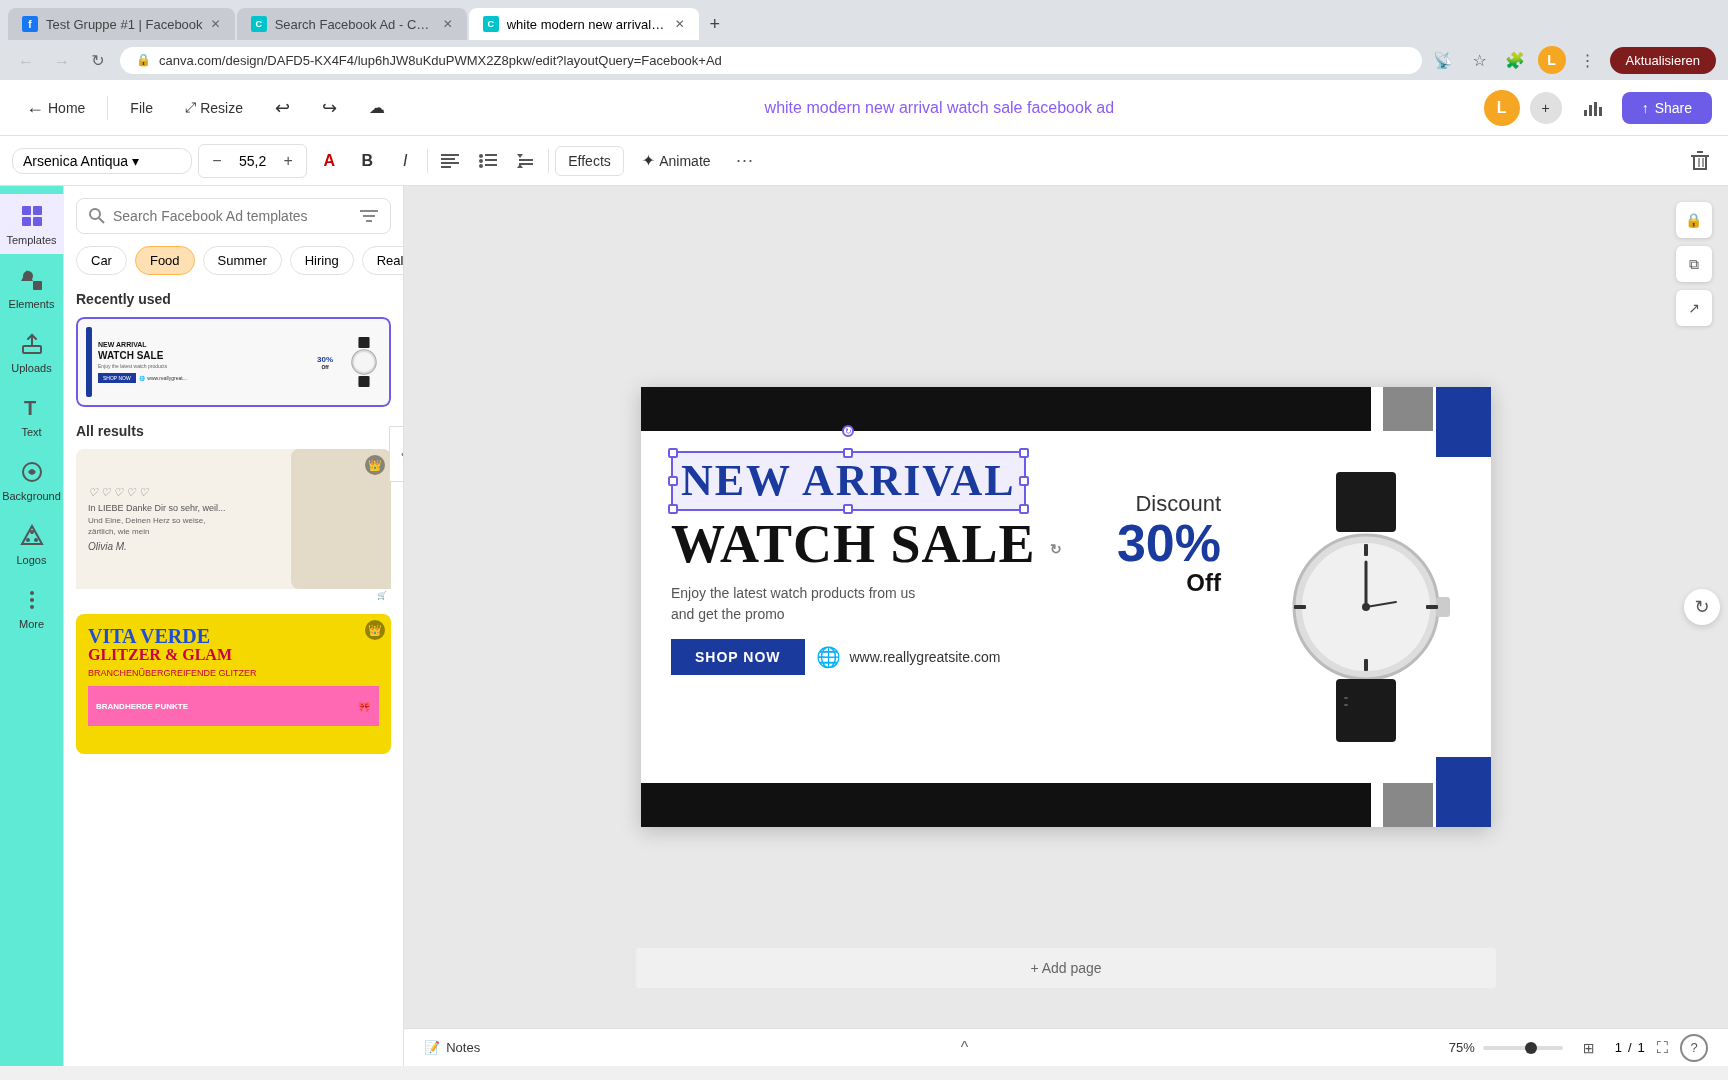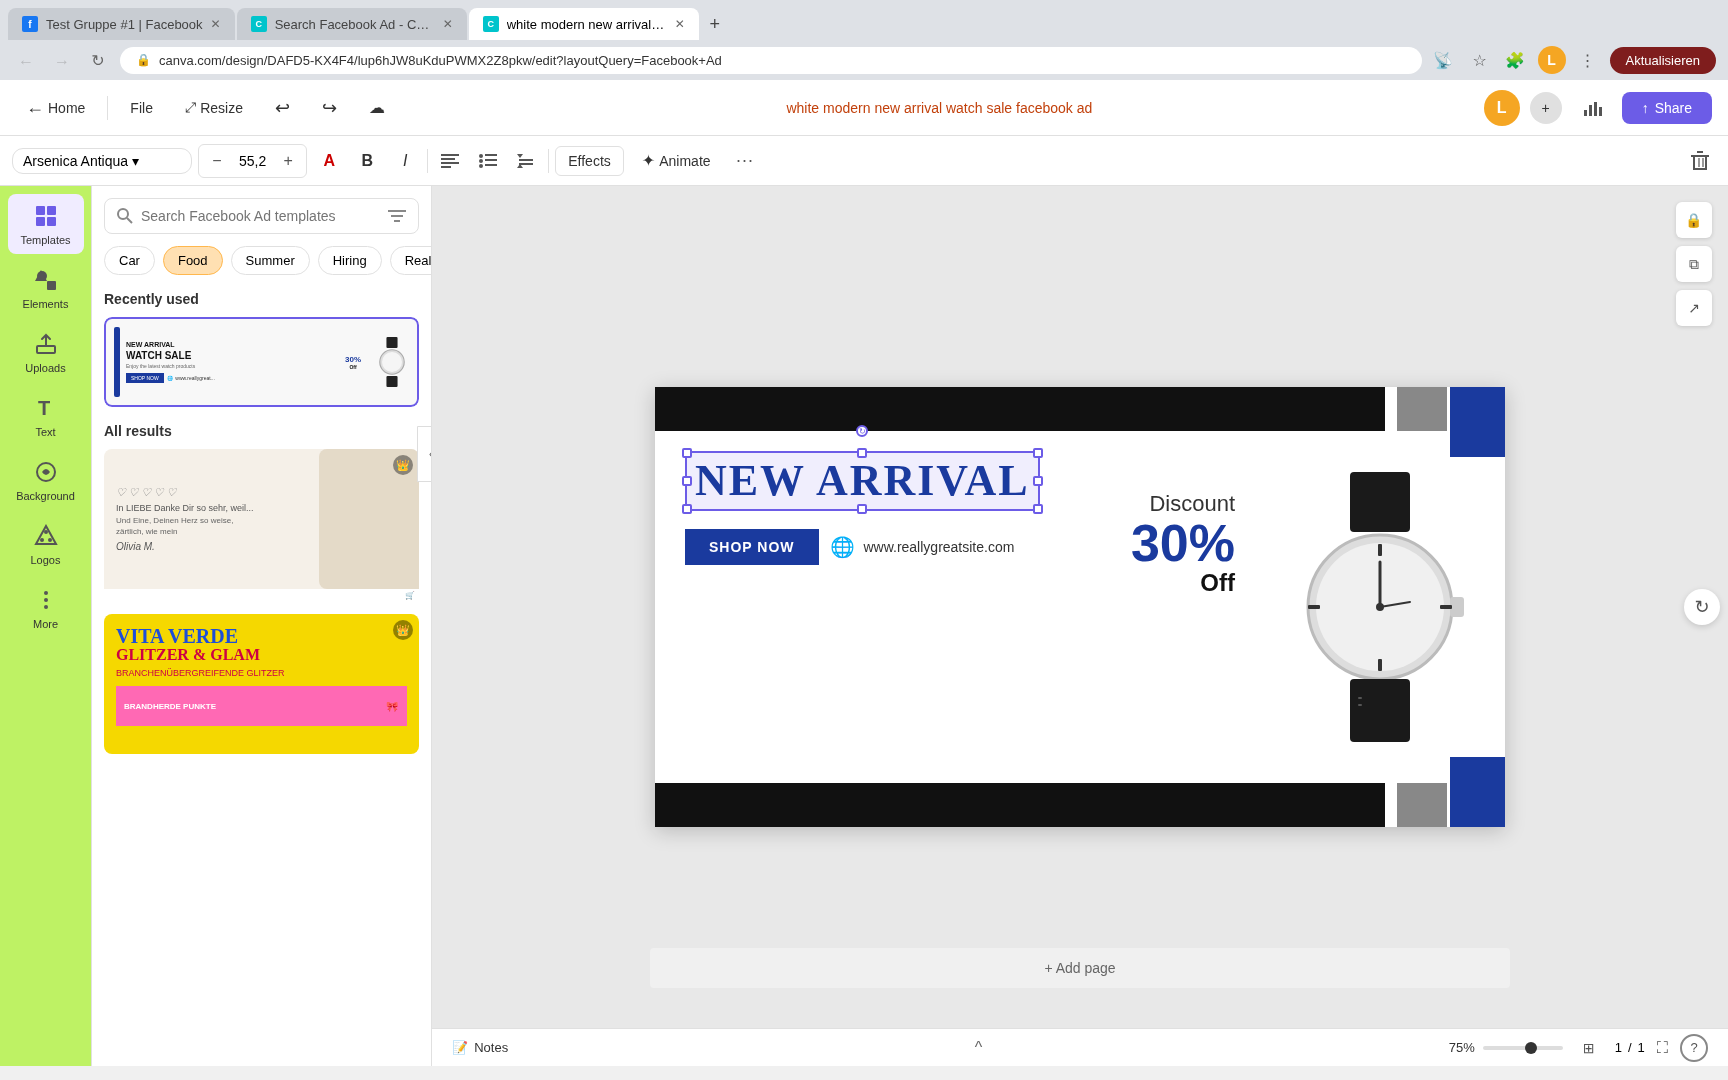--- a/index.html
+++ b/index.html
@@ -18,42 +18,42 @@
     .address-bar { flex: 1; background: #fff; border-radius: 20px; padding: 6px 16px; font-size: 13px; color: #333; display: flex; align-items: center; gap: 8px; }
     .address-text { flex: 1; }
     .browser-icons { display: flex; gap: 8px; align-items: center; }
     .browser-icon { width: 28px; height: 28px; display: flex; align-items: center; justify-content: center; border-radius: 50%; cursor: pointer; color: #555; }
     .update-btn { background: #7f1d1d; color: white; border: none; padding: 6px 16px; border-radius: 20px; font-size: 13px; cursor: pointer; }
 
     
     .canva-toolbar { background: #ffffff; border-bottom: 1px solid #e0e0e0; display: flex; align-items: center; padding: 0 16px; height: 56px; gap: 12px; }
     .toolbar-divider { width: 1px; height: 24px; background: #e0e0e0; }
     .toolbar-btn { display: flex; align-items: center; gap: 4px; padding: 6px 10px; border-radius: 6px; cursor: pointer; font-size: 14px; color: #333; }
-    .doc-title { flex: 1; text-align: center; font-size: 14px; color: #c2410c; }
+    .doc-title { flex: 1; text-align: center; font-size: 16px; color: #8b5cf6; }
     .toolbar-right { display: flex; align-items: center; gap: 10px; }
     .avatar { width: 36px; height: 36px; border-radius: 50%; background: #f5a623; display: flex; align-items: center; justify-content: center; color: white; font-weight: bold; font-size: 16px; }
     .share-btn { background: #6c5ce7; color: white; padding: 8px 20px; border-radius: 8px; font-size: 14px; cursor: pointer; display: flex; align-items: center; gap: 6px; }
 
     
     .format-toolbar { background: #ffffff; border-bottom: 1px solid #e0e0e0; display: flex; align-items: center; padding: 0 12px; height: 50px; gap: 6px; }
     .font-select { display: flex; align-items: center; gap: 4px; border: 1px solid #e0e0e0; border-radius: 11px; padding: 4px 10px; font-size: 14px; cursor: pointer; min-width: 180px; }
     .font-size-control { display: flex; align-items: center; gap: 4px; border: 1px solid #e0e0e0; border-radius: 6px; padding: 4px 6px; }
     .size-btn { width: 24px; height: 24px; display: flex; align-items: center; justify-content: center; cursor: pointer; color: #555; font-size: 16px; }
     .size-value { font-size: 14px; padding: 0 6px; }
     .format-btn { width: 32px; height: 32px; display: flex; align-items: center; justify-content: center; border-radius: 4px; cursor: pointer; color: #333; font-size: 16px; }
     .effects-btn { display: flex; align-items: center; gap: 4px; padding: 6px 12px; border: 1px solid #e0e0e0; border-radius: 6px; cursor: pointer; font-size: 14px; color: #333; }
     .animate-btn { display: flex; align-items: center; gap: 4px; padding: 6px 12px; border-radius: 6px; cursor: pointer; font-size: 14px; color: #333; }
     .more-btn { display: flex; align-items: center; justify-content: center; width: 32px; height: 32px; border-radius: 50%; cursor: pointer; color: #555; font-size: 18px; }
     .trash-btn { display: flex; align-items: center; justify-content: center; width: 32px; height: 32px; border-radius: 4px; cursor: pointer; color: #555; }
 
     
     .main-layout { display: flex; height: calc(1080px - 56px - 56px - 50px - 38px); }
 
     
-    .left-sidebar { width: 92px; background: #bef264; border-right: 1px solid #e0e0e0; display: flex; flex-direction: column; align-items: center; padding: 8px 0; gap: 4px; flex-shrink: 0; }
+    .left-sidebar { width: 64px; background: #5eead4; border-right: 1px solid #e0e0e0; display: flex; flex-direction: column; align-items: center; padding: 8px 0; gap: 4px; flex-shrink: 0; }
     .sidebar-item { display: flex; flex-direction: column; align-items: center; padding: 8px; border-radius: 8px; cursor: pointer; width: 76px; gap: 4px; }
     .sidebar-item.active { background: #f0ecff; }
     .sidebar-icon { width: 28px; height: 28px; display: flex; align-items: center; justify-content: center; font-size: 22px; }
     .sidebar-label { font-size: 11px; color: #333; text-align: center; }
 
     
     .templates-panel { width: 340px; background: #ffffff; border-right: 1px solid #e0e0e0; display: flex; flex-direction: column; overflow: hidden; flex-shrink: 0; }
     .search-bar { display: flex; align-items: center; gap: 8px; border: 1px solid #e0e0e0; border-radius: 8px; margin: 12px; padding: 8px 12px; }
     .search-input { border: none; outline: none; flex: 1; font-size: 14px; color: #333; }
     .category-tags { display: flex; gap: 8px; padding: 0 12px 12px; overflow-x: auto; scrollbar-width: none; }
@@ -475,20 +475,27 @@
                 <div style="width:10px;height:10px;background:white;border:2px solid #6c5ce7;position:absolute;right:-5px;top:calc(50% - 5px);border-radius:2px;"></div>
                 <div style="width:10px;height:10px;background:white;border:2px solid #6c5ce7;position:absolute;left:-5px;top:calc(50% - 5px);border-radius:2px;"></div>
                 <div class="new-arrival-text">NEW ARRIVAL</div>
               </div>
               
               <div style="position:absolute;top:-26px;left:50%;transform:translateX(-50%);width:12px;height:12px;border-radius:50%;background:white;border:2px solid #6c5ce7;display:flex;align-items:center;justify-content:center;">
                 <span style="font-size:8px;color:#6c5ce7;">↻</span>
               </div>
             </div>
 
+            <div class="watch-sale-text">
+              <span>WATCH SALE</span>
+              <span style="font-size:14px;vertical-align:middle;color:#888;">↻</span>
+            </div>
+            <div class="subtitle-text">
+              Enjoy the latest watch products from us<br>and get the promo
+            </div>
             <div class="shop-row">
               <div class="shop-btn">
                 <span>SHOP NOW</span>
               </div>
               <div class="website-row">
                 <span style="font-size:20px;">🌐</span>
                 <span>www.reallygreatsite.com</span>
               </div>
             </div>
           </div>

